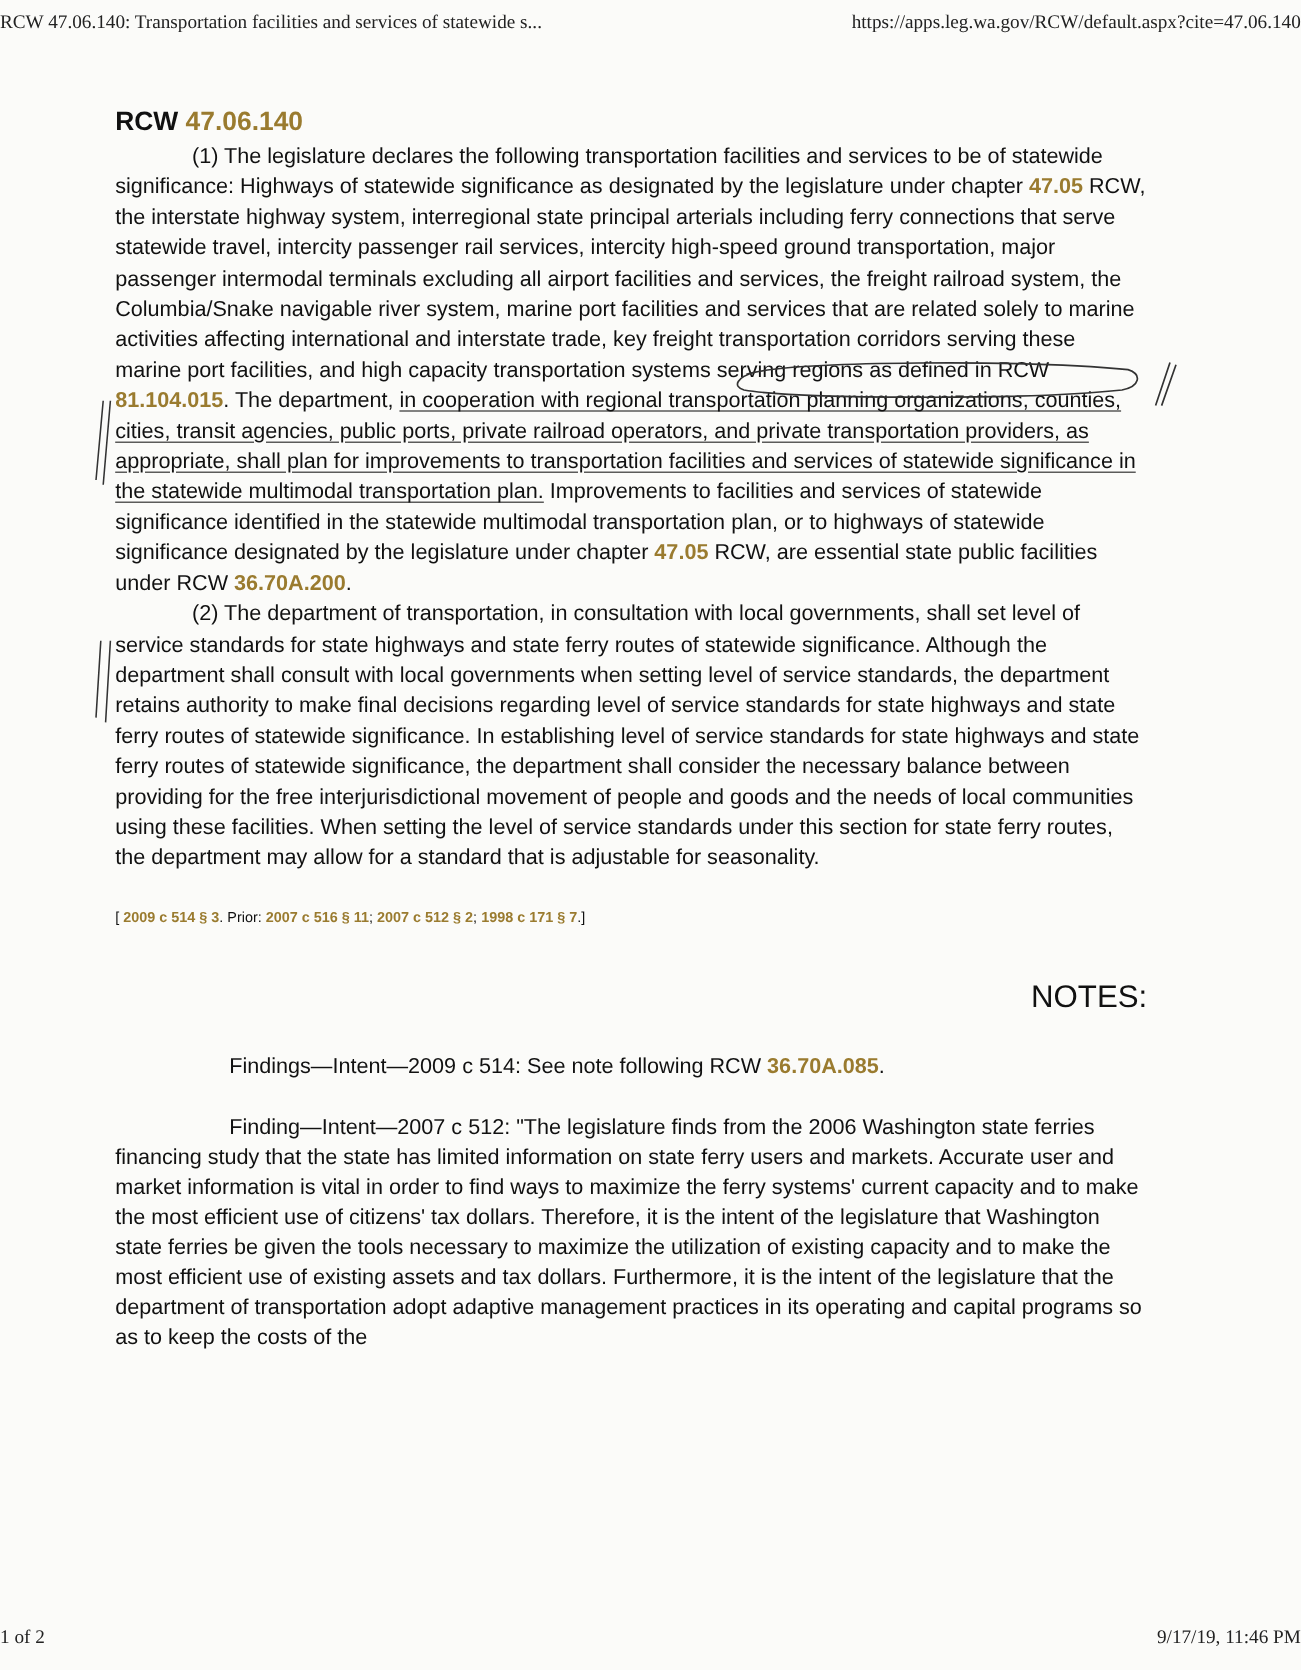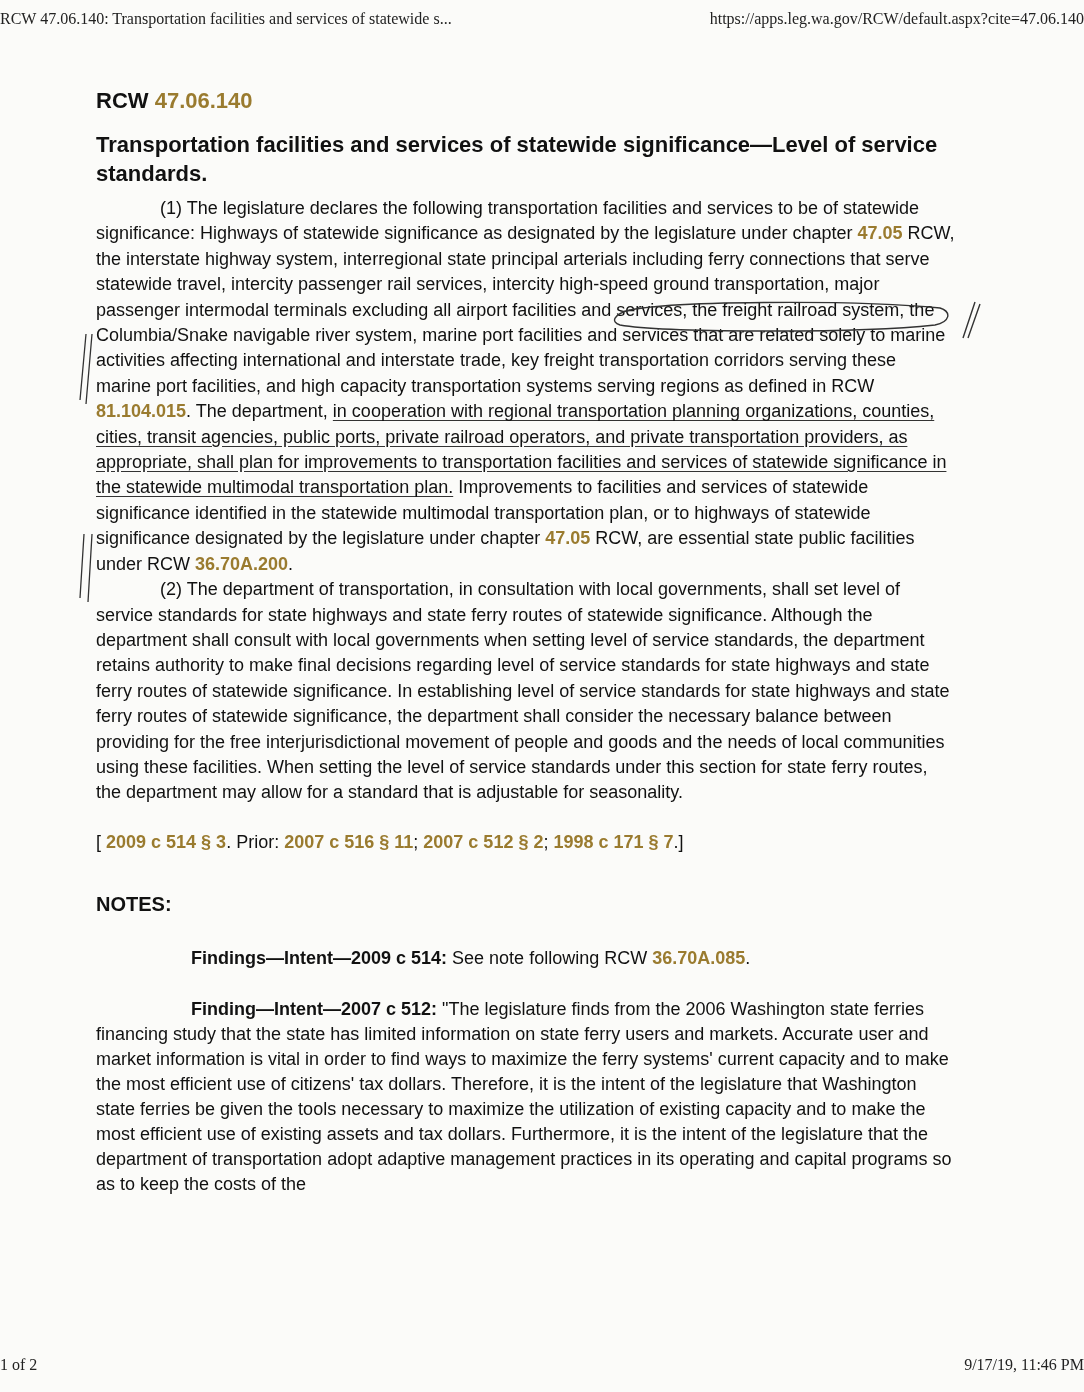--- a/index.html
+++ b/index.html
@@ -25,45 +25,44 @@
     .rcw-line {
       font-size: 22px; font-weight: bold; margin: 0; line-height: 34px;
     }
     .link { color: #9a7b2f; font-weight: bold; text-decoration: none; cursor: pointer; text-align: right; }
     .title {
       font-size: 22px; font-weight: bold; line-height: 29px; margin: 12px 0 8px 0;
     }
     .para {
       font-size: 18px; line-height: 25.4px; margin: 0; text-indent: 64px;
     }
-    .citation { font-size: 18px; line-height: 25px; margin: 24px 0 0 0; }
-    .notes-heading { font-size: 20px; font-weight: bold; margin: 38px 0 0 0; }
+    .citation { font-size: 12px; line-height: 25px; margin: 24px 0 0 0; }
+    .notes-heading { font-size: 26px; font-weight: normal; margin: 38px 0 0 0; text-align: right; }
     .note { font-size: 18px; line-height: 25px; margin: 0; padding-left: 95px; }
     .note1 { margin-top: 30px; }
     .note2 { margin-top: 25px; }
     .note3 { margin-top: 26px; padding-left: 0; text-indent: 95px; }
-    .note b { font-weight: bold; }
+    .note b { font-weight: normal; }
     .ul-pen { text-decoration: underline; text-decoration-color: #333; text-underline-offset: 3px; }
     .pen {
       position: absolute; pointer-events: none;
     }
   </style>
 </head>
 <body>
 
 <div class="print-header">
   <span class="left">RCW 47.06.140: Transportation facilities and services of statewide s...</span>
   <span class="right">https://apps.leg.wa.gov/RCW/default.aspx?cite=47.06.140</span>
 </div>
 
 <div class="content">
   <h1 class="rcw-line">
     <span>RCW </span><a class="link">47.06.140</a>
   </h1>
-  <h2 class="title">Transportation facilities and services of statewide significance—Level of service standards.</h2>
 
   <p class="para"><span>(1) The legislature declares the following transportation facilities and services to be of statewide significance: Highways of statewide significance as designated by the legislature under chapter </span><a class="link">47.05</a><span> RCW, the interstate highway system, interregional state principal arterials including ferry connections that serve statewide travel, intercity passenger rail services, intercity high-speed ground transportation, major passenger intermodal terminals excluding all airport facilities and services, the freight railroad system, the Columbia/Snake navigable river system, marine port facilities and services that are related solely to marine activities affecting international and interstate trade, key freight transportation corridors serving these marine port facilities, and high capacity transportation systems serving regions as defined in RCW </span><a class="link">81.104.015</a><span>. The department, </span><span class="ul-pen">in cooperation with regional transportation planning organizations, counties, cities, transit agencies, public ports, private railroad operators, and private transportation providers, as appropriate, shall plan for improvements to transportation facilities and services of statewide significance in the statewide multimodal transportation plan.</span><span> Improvements to facilities and services of statewide significance identified in the statewide multimodal transportation plan, or to highways of statewide significance designated by the legislature under chapter </span><a class="link">47.05</a><span> RCW, are essential state public facilities under RCW </span><a class="link">36.70A.200</a><span>.</span></p>
 
   <p class="para">(2) The department of transportation, in consultation with local governments, shall set level of service standards for state highways and state ferry routes of statewide significance. Although the department shall consult with local governments when setting level of service standards, the department retains authority to make final decisions regarding level of service standards for state highways and state ferry routes of statewide significance. In establishing level of service standards for state highways and state ferry routes of statewide significance, the department shall consider the necessary balance between providing for the free interjurisdictional movement of people and goods and the needs of local communities using these facilities. When setting the level of service standards under this section for state ferry routes, the department may allow for a standard that is adjustable for seasonality.</p>
 
   <p class="citation"><span>[ </span><a class="link">2009 c 514 § 3</a><span>. Prior: </span><a class="link">2007 c 516 § 11</a><span>; </span><a class="link">2007 c 512 § 2</a><span>; </span><a class="link">1998 c 171 § 7</a><span>.]</span></p>
 
   <h3 class="notes-heading">NOTES:</h3>
 
   <p class="note note1"><b>Findings—Intent—2009 c 514:</b><span> See note following RCW </span><a class="link">36.70A.085</a><span>.</span></p>

